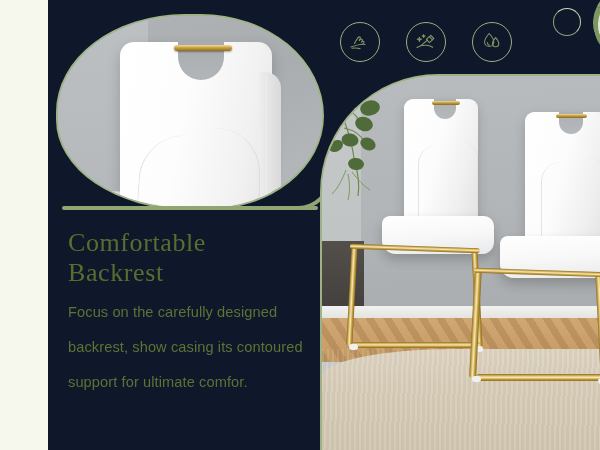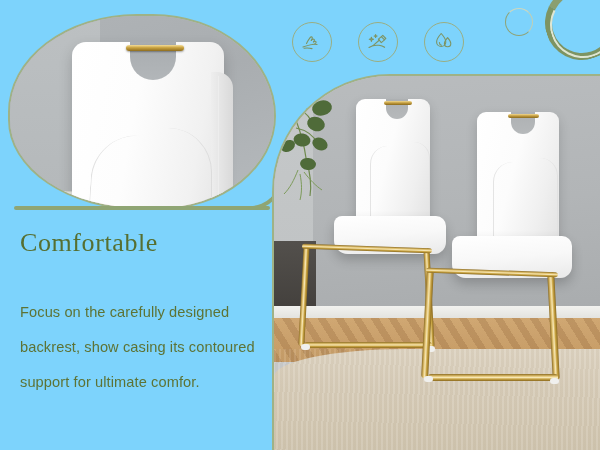--- a/index.html
+++ b/index.html
@@ -3,21 +3,21 @@
 <meta charset="utf-8">
 <style>
   * { margin:0; padding:0; box-sizing:border-box; }
   html,body { width:600px; height:450px; }
   body {
     font-family: "Liberation Sans", sans-serif;
     background: #f6f8ed;
     overflow: hidden;
     position: relative;
   }
-  .stage { position:absolute; inset:0; background:#7dd3fc; }
+  .stage { position:absolute; inset:0; background:#0f172a;margin-left:48px; }
 
   
   .ring-small {
     position:absolute; left:505px; top:8px; width:28px; height:28px;
     border-radius:50%;
     border:1.5px solid #8fa377;
     border-top-color:#cdd7be;
     border-right-color:#c3cfb2;
   }
   .ring-large {
@@ -290,20 +290,21 @@
       <div class="dp-seam-b"></div>
       <div class="dp-seam-c"></div>
     </div>
   </div>
 
   <div class="divider"></div>
   <div class="divider-curve"></div>
 
   <div class="headline">
     <span>Comfortable</span>
+    <span class="l2">Backrest</span>
   </div>
 
   <div class="body-copy">Focus on the carefully designed backrest, show casing its contoured support for ultimate comfor.</div>
 
   <div class="main-wrap">
     <div class="mp">
       <div class="mp-wall"></div>
       <div class="mp-wall-left"></div>
       <div class="mp-console"></div>
       <div class="mp-baseboard"></div>

